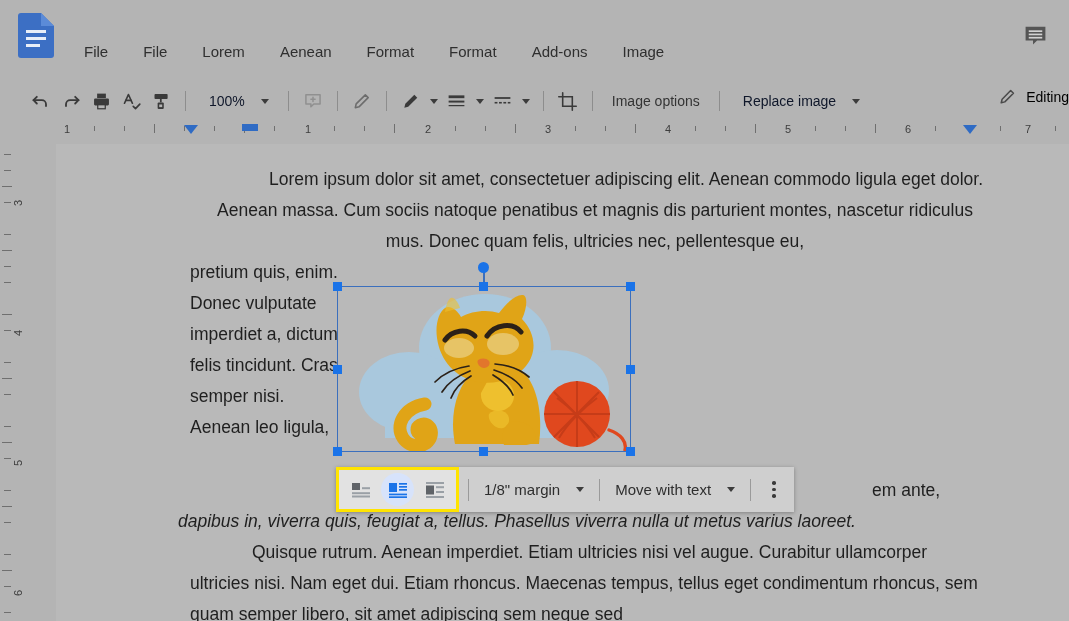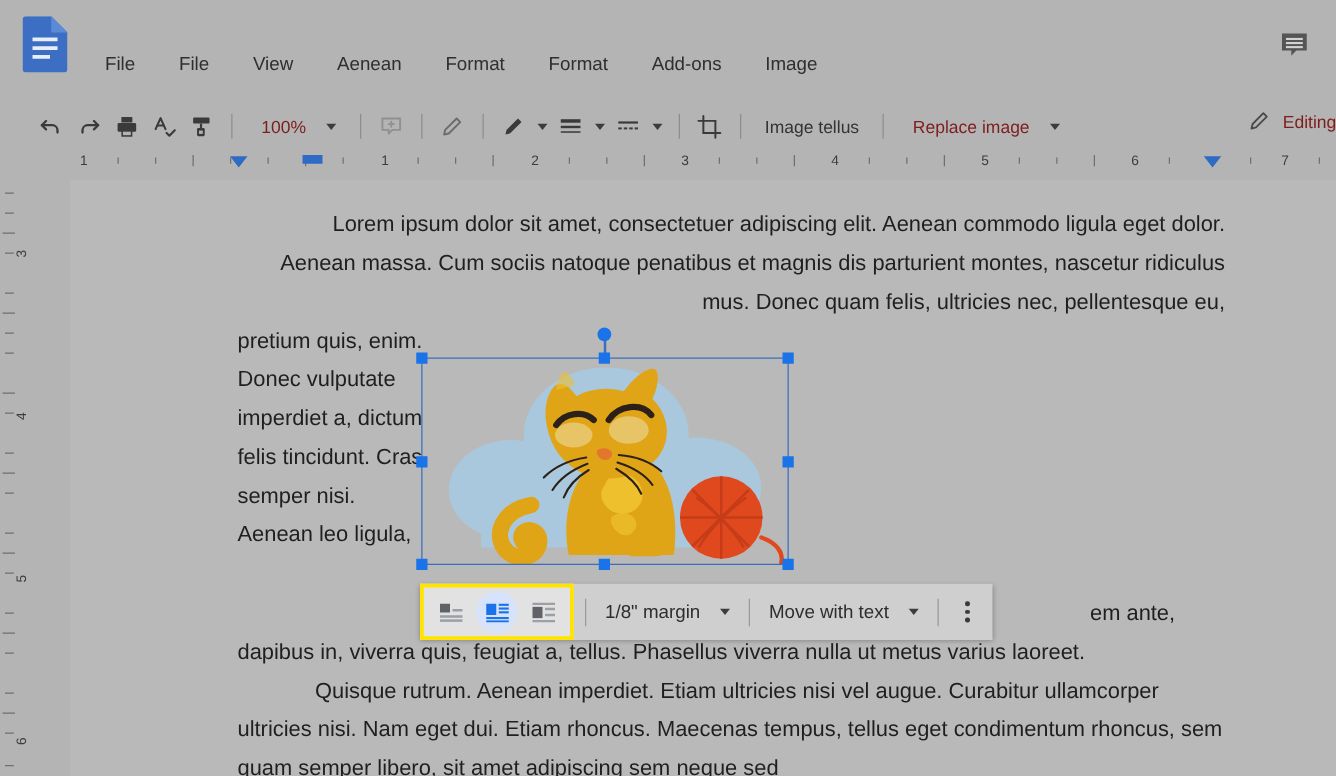--- a/index.html
+++ b/index.html
@@ -34,27 +34,27 @@
     position: absolute; left: 0; top: 82px; width: 1069px; height: 38px;
     display: flex; align-items: center; padding-left: 26px; gap: 0px;
   }
   .tb-btn {
     width: 30px; height: 30px; display: flex; align-items: center; justify-content: center;
     cursor: pointer; flex: none;
   }
   .tb-sep { width: 1px; height: 20px; background: #8d8d8d; margin: 0 9px; flex: none; }
   .tb-zoom {
     display: flex; align-items: center; gap: 16px; padding: 0 10px 0 14px;
-    font-size: 14px; color: #7f1d1d; cursor: pointer; flex: none;
+    font-size: 14px; color: #0f172a; cursor: pointer; flex: none;
   }
   .tb-text { font-size: 14px; color: #343434; padding: 0 10px; cursor: pointer; white-space: nowrap; flex:none;}
   .caret { width: 0; height: 0; border-left: 4.5px solid transparent; border-right: 4.5px solid transparent;
            border-top: 5px solid #3c3c3c; display: inline-block; }
   .editing-mode { position: absolute; right: 0px; top: 5px; display: flex; align-items: center; gap: 9px;
-    font-size: 14px; color: #7f1d1d; cursor: pointer; }
+    font-size: 14px; color: #000000; cursor: pointer; }
 
   
   .ruler-h { position: absolute; left: 0; top: 120px; width: 1069px; height: 24px; }
   .ruler-v { position: absolute; left: 0; top: 144px; width: 22px; height: 477px; }
   .rtick { position: absolute; background: #6f6f6f; }
   .rnum { position: absolute; font-size: 11px; color: #3d3d3d; }
   .rnum-v { position: absolute; font-size: 11px; color: #3d3d3d;
             transform: rotate(-90deg); transform-origin: left top; }
   .indent-tri {
     position: absolute; width: 0; height: 0;
@@ -69,24 +69,24 @@
     background: #b9b9b9; overflow: hidden;
   }
   .page-edge { position: absolute; left: 56px; top: 144px; width: 1px; height: 477px; background: #9b9b9b; }
 
   .doctext {
     position: absolute; font-size: 17.5px; line-height: 31px; color: #1f1f1f;
     white-space: pre-wrap;
   }
 
   
-  .para-top { left: 134px; top: 20px; width: 790px; text-indent: 62px; text-align: right; }
+  .para-top { left: 144px; top: 20px; width: 790px; text-indent: 62px; text-align: center; }
   .col-left { left: 134px; top: 113px; width: 148px; }
   .col-right { left: 580px; top: 113px; width: 345px; }
-  .para-bottom { left: 134px; top: 362px; width: 790px; }
+  .para-bottom { left: 122px; top: 362px; width: 790px; font-style: italic; }
   .para-bottom2 { left: 134px; top: 393px; width: 790px; text-indent: 62px; }
 
   
   .img-wrap { position: absolute; left: 337px; top: 286px; width: 294px; height: 166px; }
   .sel-box { position: absolute; left: 337px; top: 286px; width: 294px; height: 166px;
              border: 1.4px solid #3b6fbd; pointer-events: none; }
   .handle { position: absolute; width: 9px; height: 9px; background: #1a73e8; cursor: pointer; }
   .rot-stem { position: absolute; left: 483px; top: 268px; width: 1.5px; height: 18px; background: #3b6fbd; }
   .rot-knob { position: absolute; left: 478px; top: 262px; width: 11px; height: 11px;
               background: #1a73e8; border-radius: 50%; cursor: pointer; }
@@ -128,21 +128,21 @@
         <rect x="8" y="17" width="20" height="3" fill="#e8eef8"></rect>
         <rect x="8" y="24" width="20" height="3" fill="#e8eef8"></rect>
         <rect x="8" y="31" width="14" height="3" fill="#e8eef8"></rect>
       </svg>
     </div>
 
 
     <div class="menu-row">
       <span class="menu-item">File</span>
       <span class="menu-item">File</span>
-      <span class="menu-item">View</span>
+      <span class="menu-item">Lorem</span>
       <span class="menu-item">Aenean</span>
       <span class="menu-item">Format</span>
       <span class="menu-item">Format</span>
       <span class="menu-item">Add-ons</span>
       <span class="menu-item">Image</span>
     </div>
 
     <div class="comment-btn">
       <svg width="27" height="27" viewBox="0 0 24 24">
         <path d="M3.2 4.2h17.6v12.2h-7.4L9.8 20v-3.6H3.2z" fill="#555555"></path>
@@ -254,21 +254,21 @@
 
     <div class="tb-btn">
       <svg width="21" height="21" viewBox="0 0 24 24" fill="none" stroke="#3a3a3a" stroke-width="1.8" stroke-linecap="round">
         <path d="M6.5 2v15.5H22"></path>
           <path d="M2 6.5h15.5V22"></path>
       </svg>
     </div>
 
     <div class="tb-sep"></div>
 
-    <div class="tb-text">Image tellus</div>
+    <div class="tb-text">Image options</div>
 
     <div class="tb-sep"></div>
 
     <div class="tb-zoom">
       <span>Replace image</span>
       <span class="caret"></span>
     </div>
 
     <div class="editing-mode">
       <svg width="19" height="19" viewBox="0 0 24 24" fill="none" stroke="#4a4a4a" stroke-width="1.9" stroke-linejoin="round">

